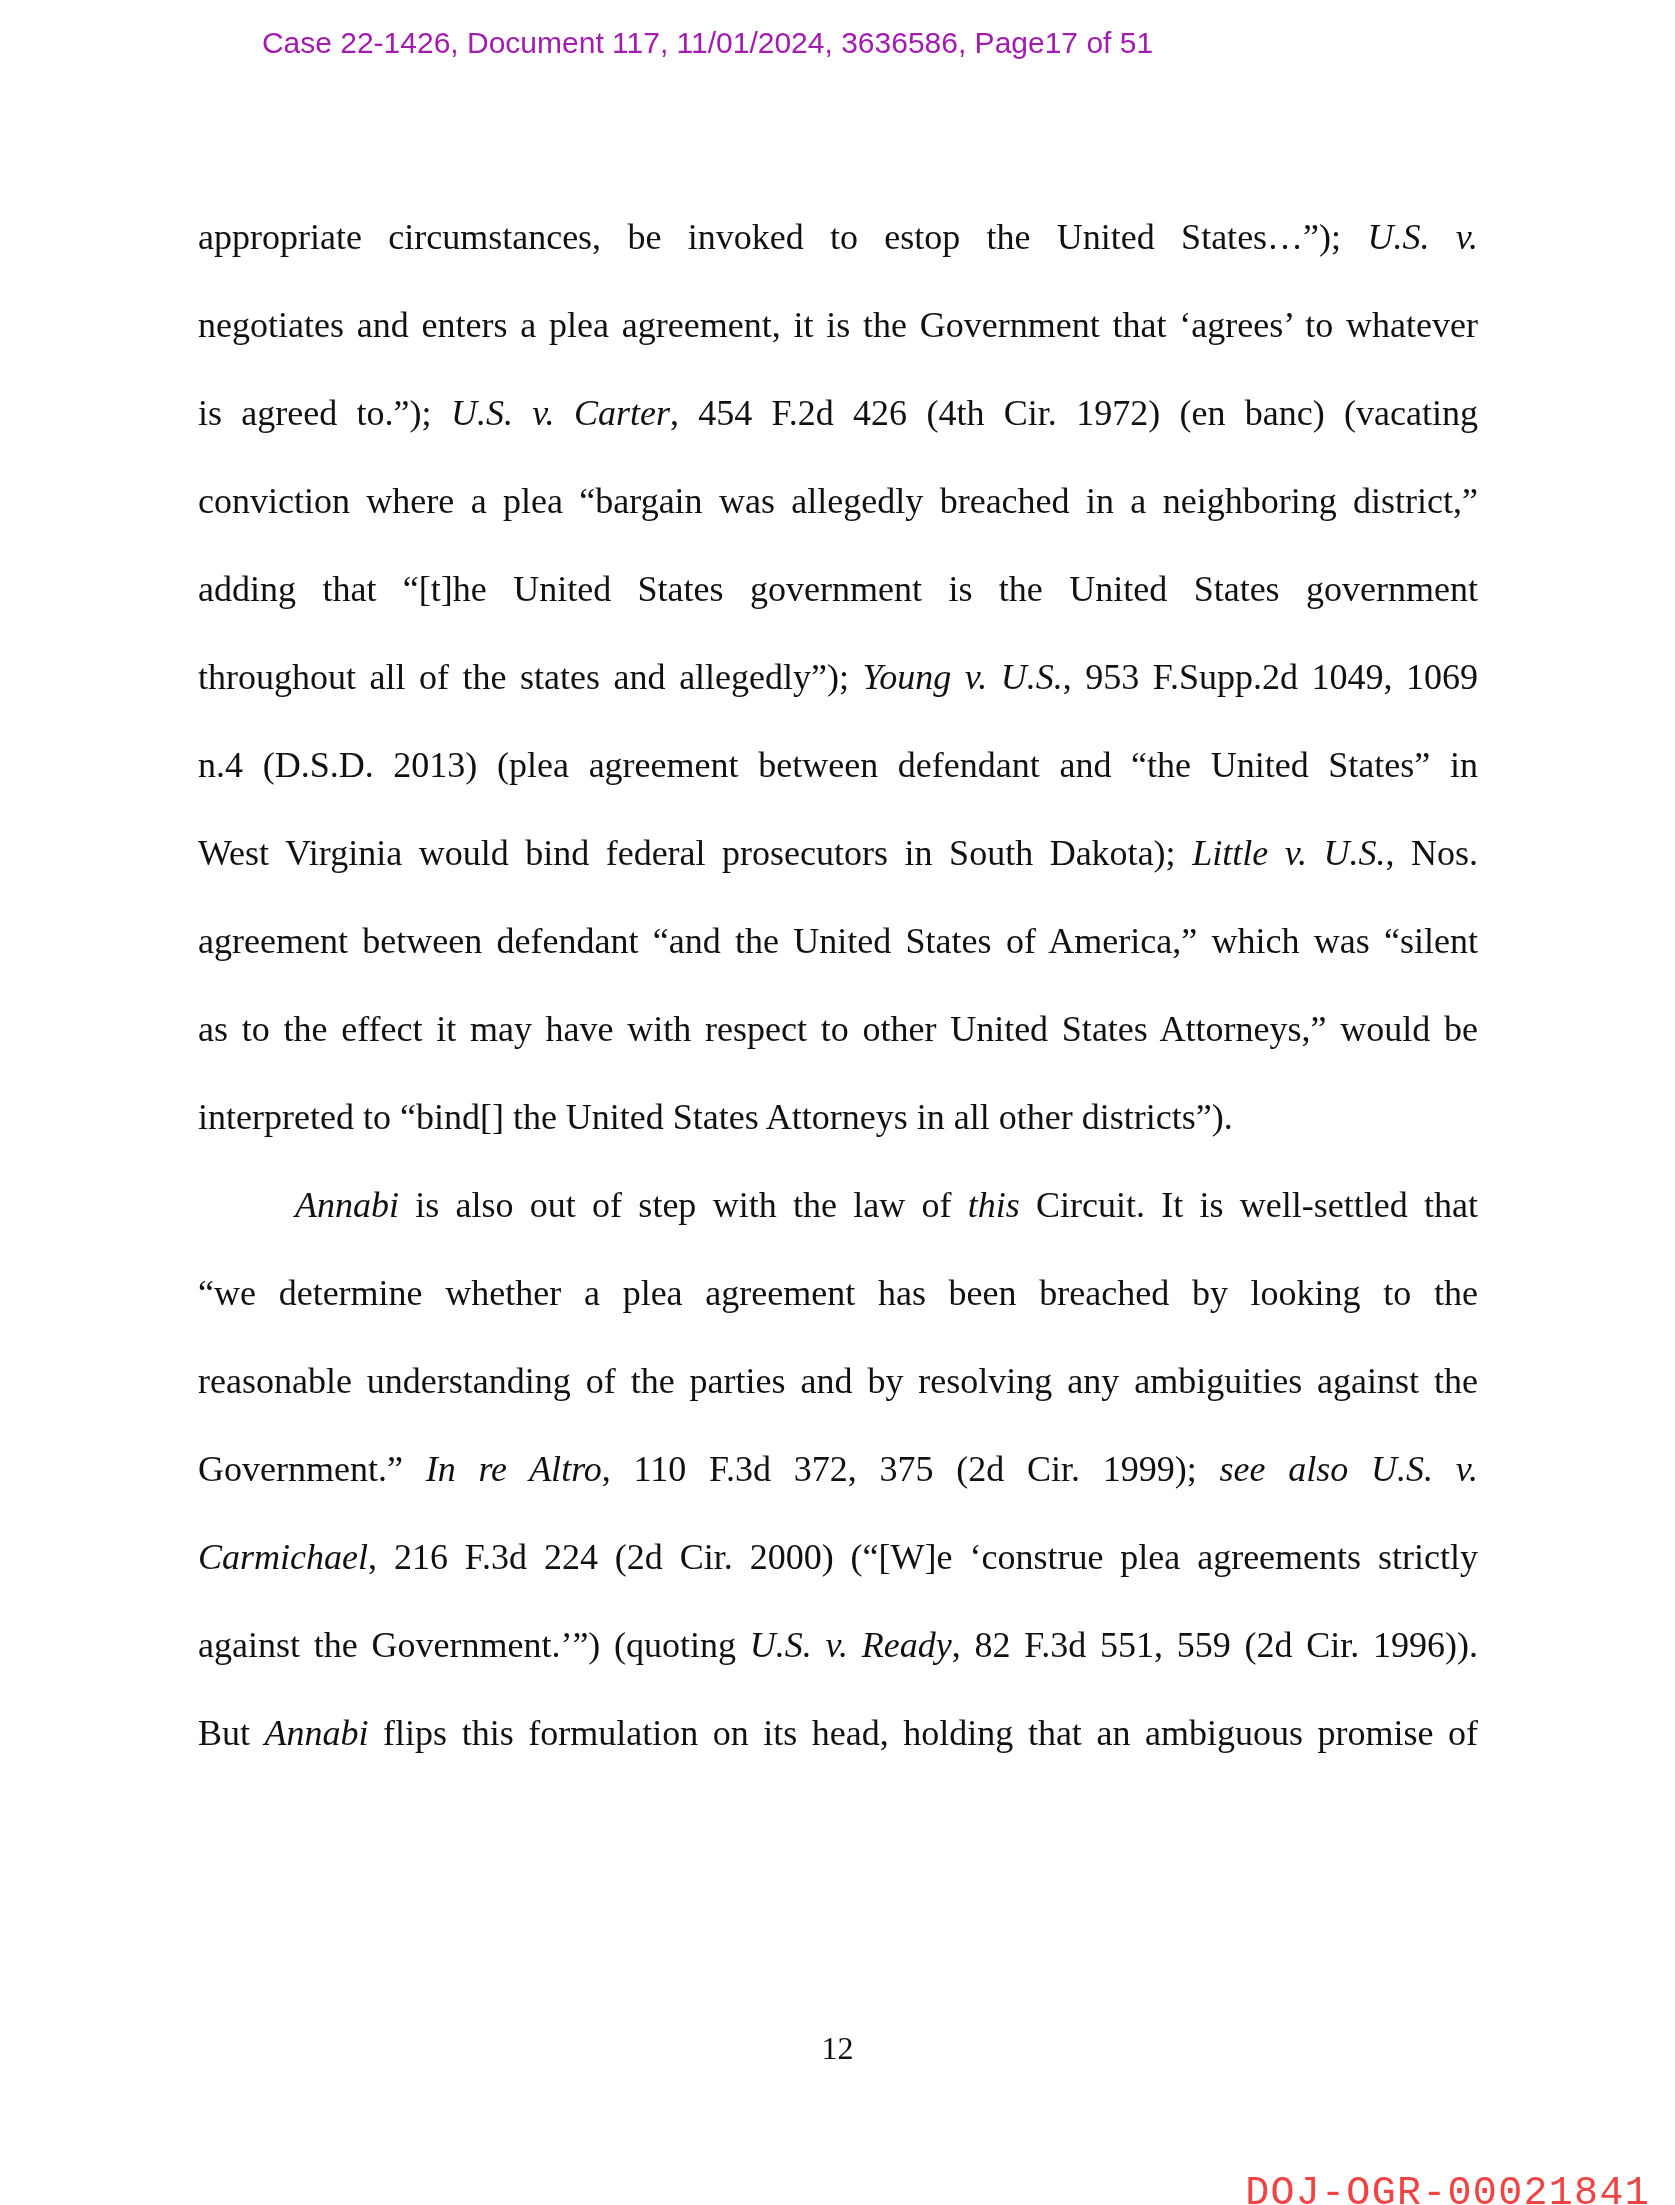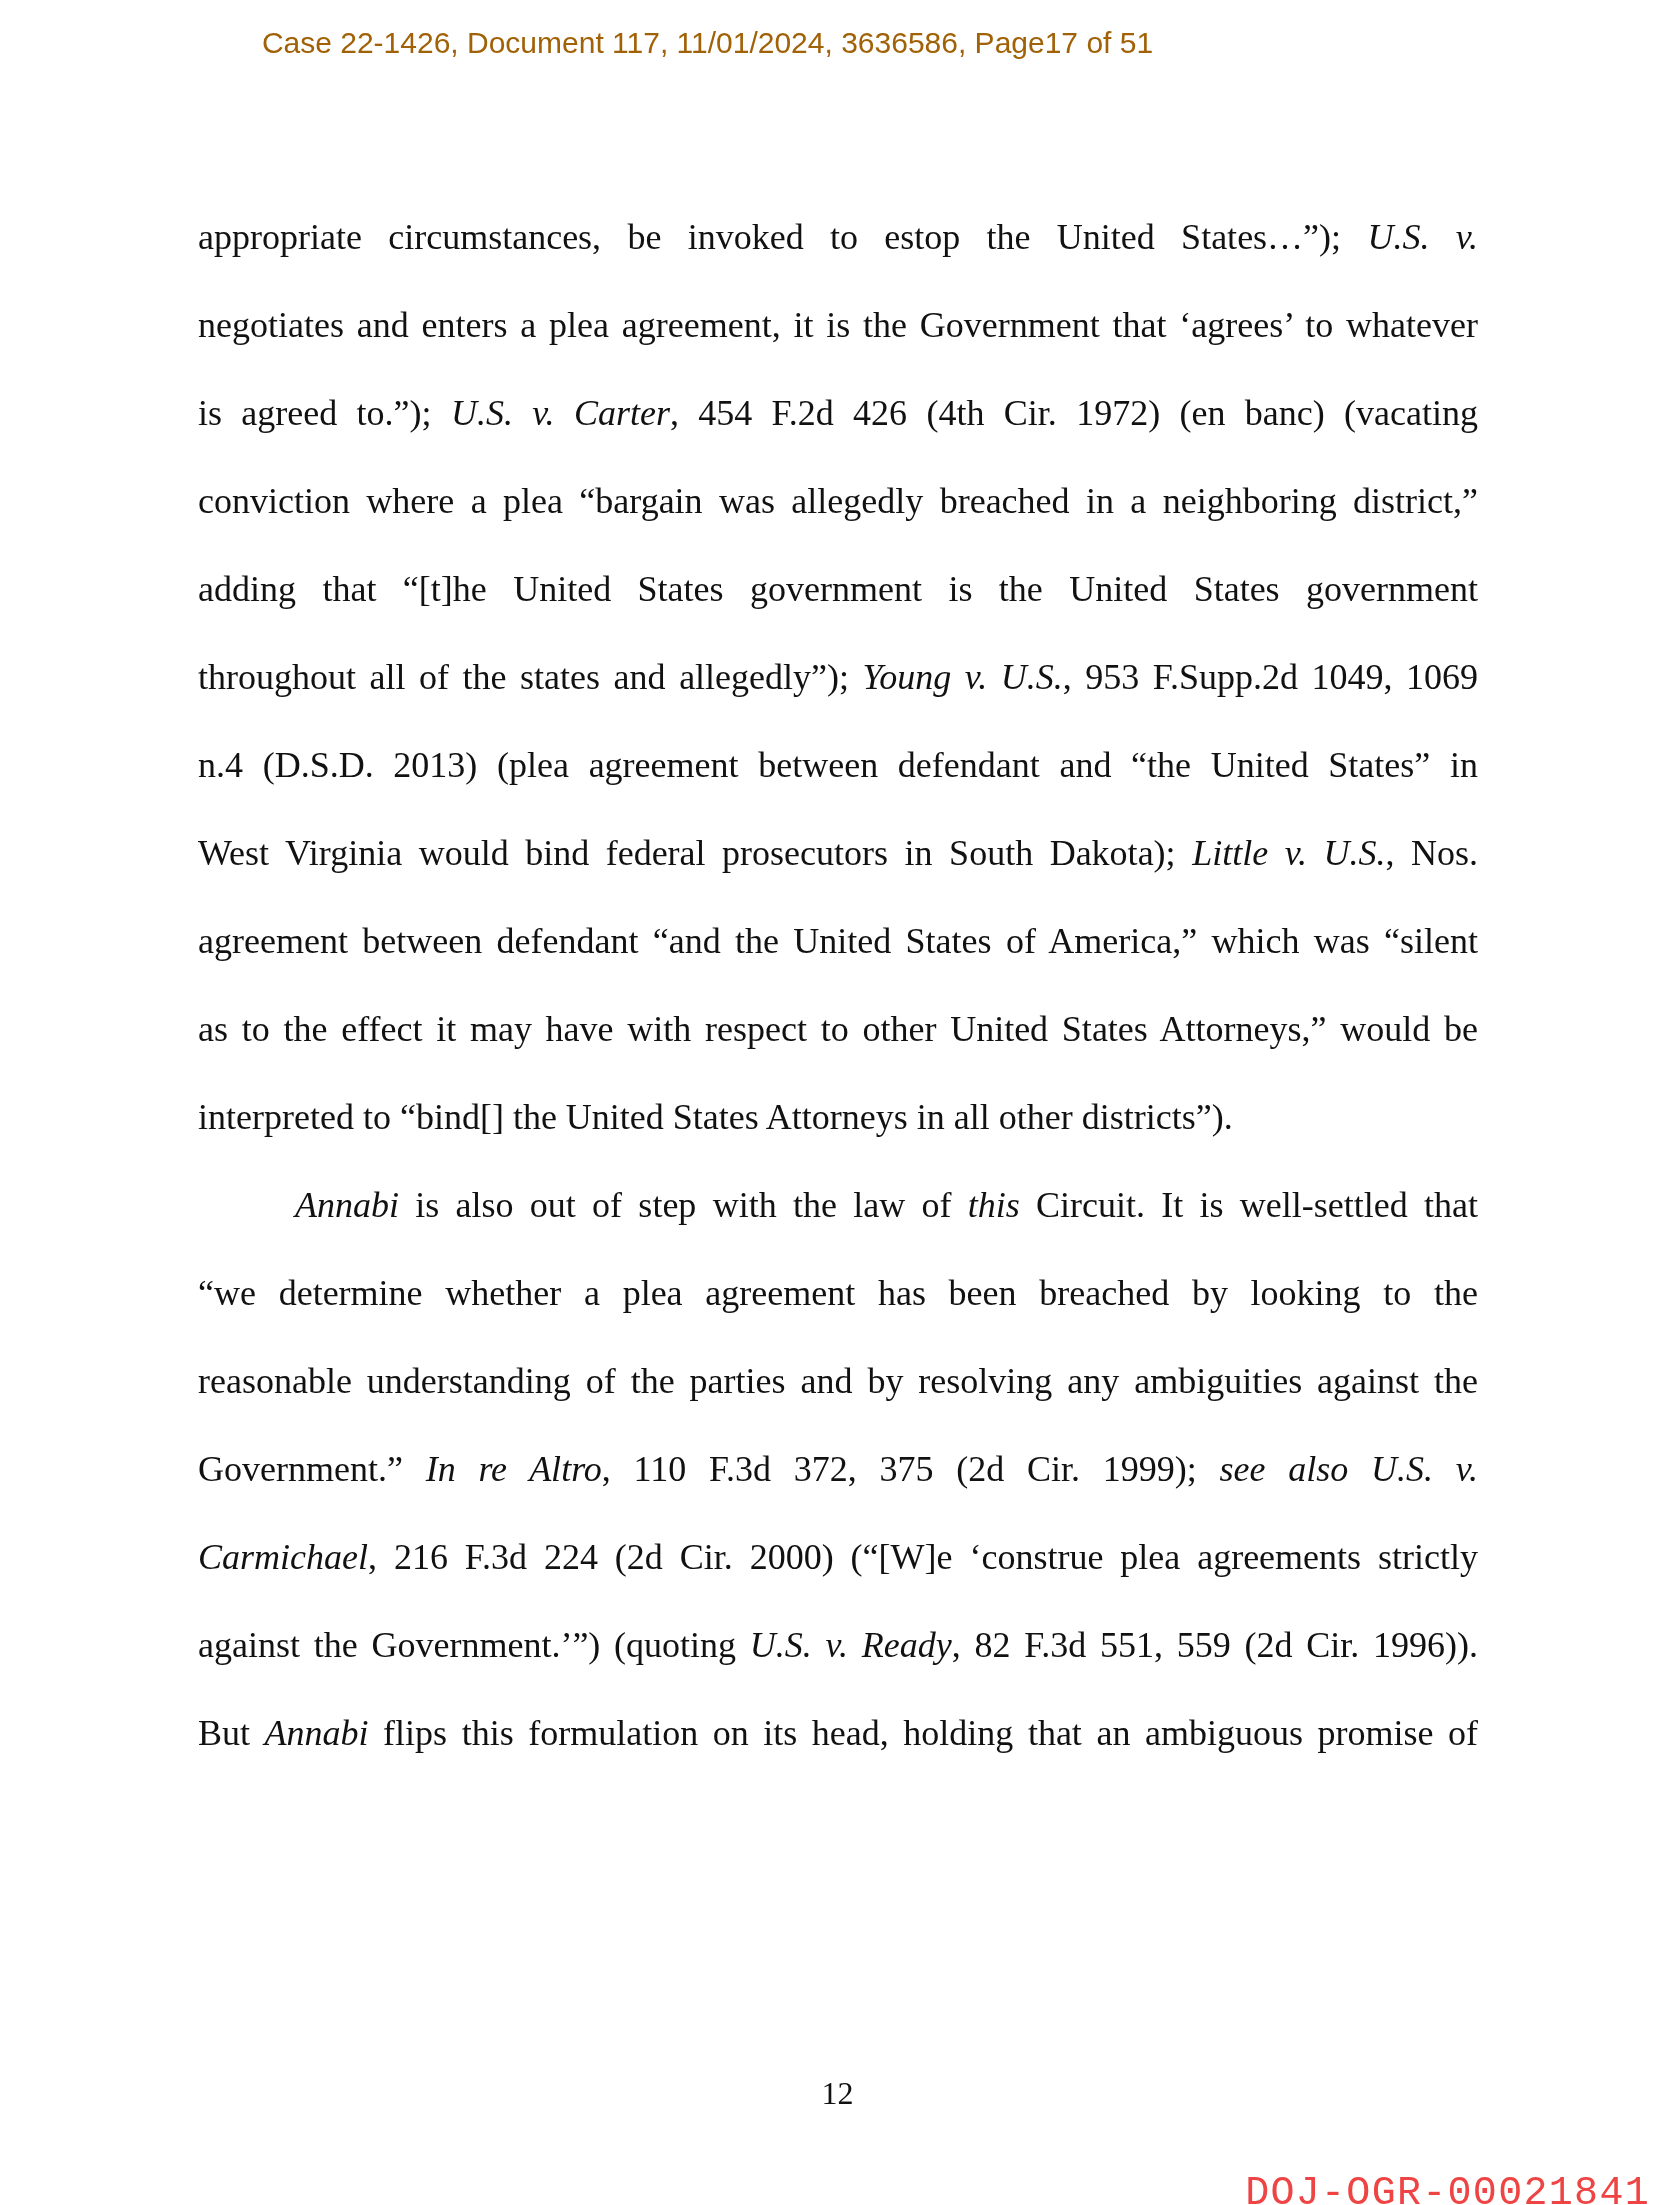--- a/index.html
+++ b/index.html
@@ -14,21 +14,21 @@
       overflow: hidden;
     }
     .case-header {
       position: absolute;
       top: 26px;
       left: 0;
       width: 1415px;
       text-align: center;
       font-family: "Liberation Sans", sans-serif;
       font-size: 30px;
-      color: #a16207;
+      color: #a21caf;
       letter-spacing: 0px;
     }
     .body-text {
       position: absolute;
       left: 198px;
       top: 208px;
       width: 1280px;
       font-family: "Liberation Serif", serif;
       font-size: 36px;
       color: #111111;
@@ -50,21 +50,20 @@
     .seg.i { font-style: italic; }
     .page-number {
       position: absolute;
       top: 2030px;
       left: 0;
       width: 1675px;
       text-align: center;
       font-family: "Liberation Serif", serif;
       font-size: 32px;
       color: #111111;
-      margin-top: 45px;
     }
     .bates {
       position: absolute;
       top: 2171px;
       right: 25px;
       font-family: "Liberation Mono", monospace;
       font-size: 40px;
       color: #ef4444;
       letter-spacing: 1.3px;
     }

